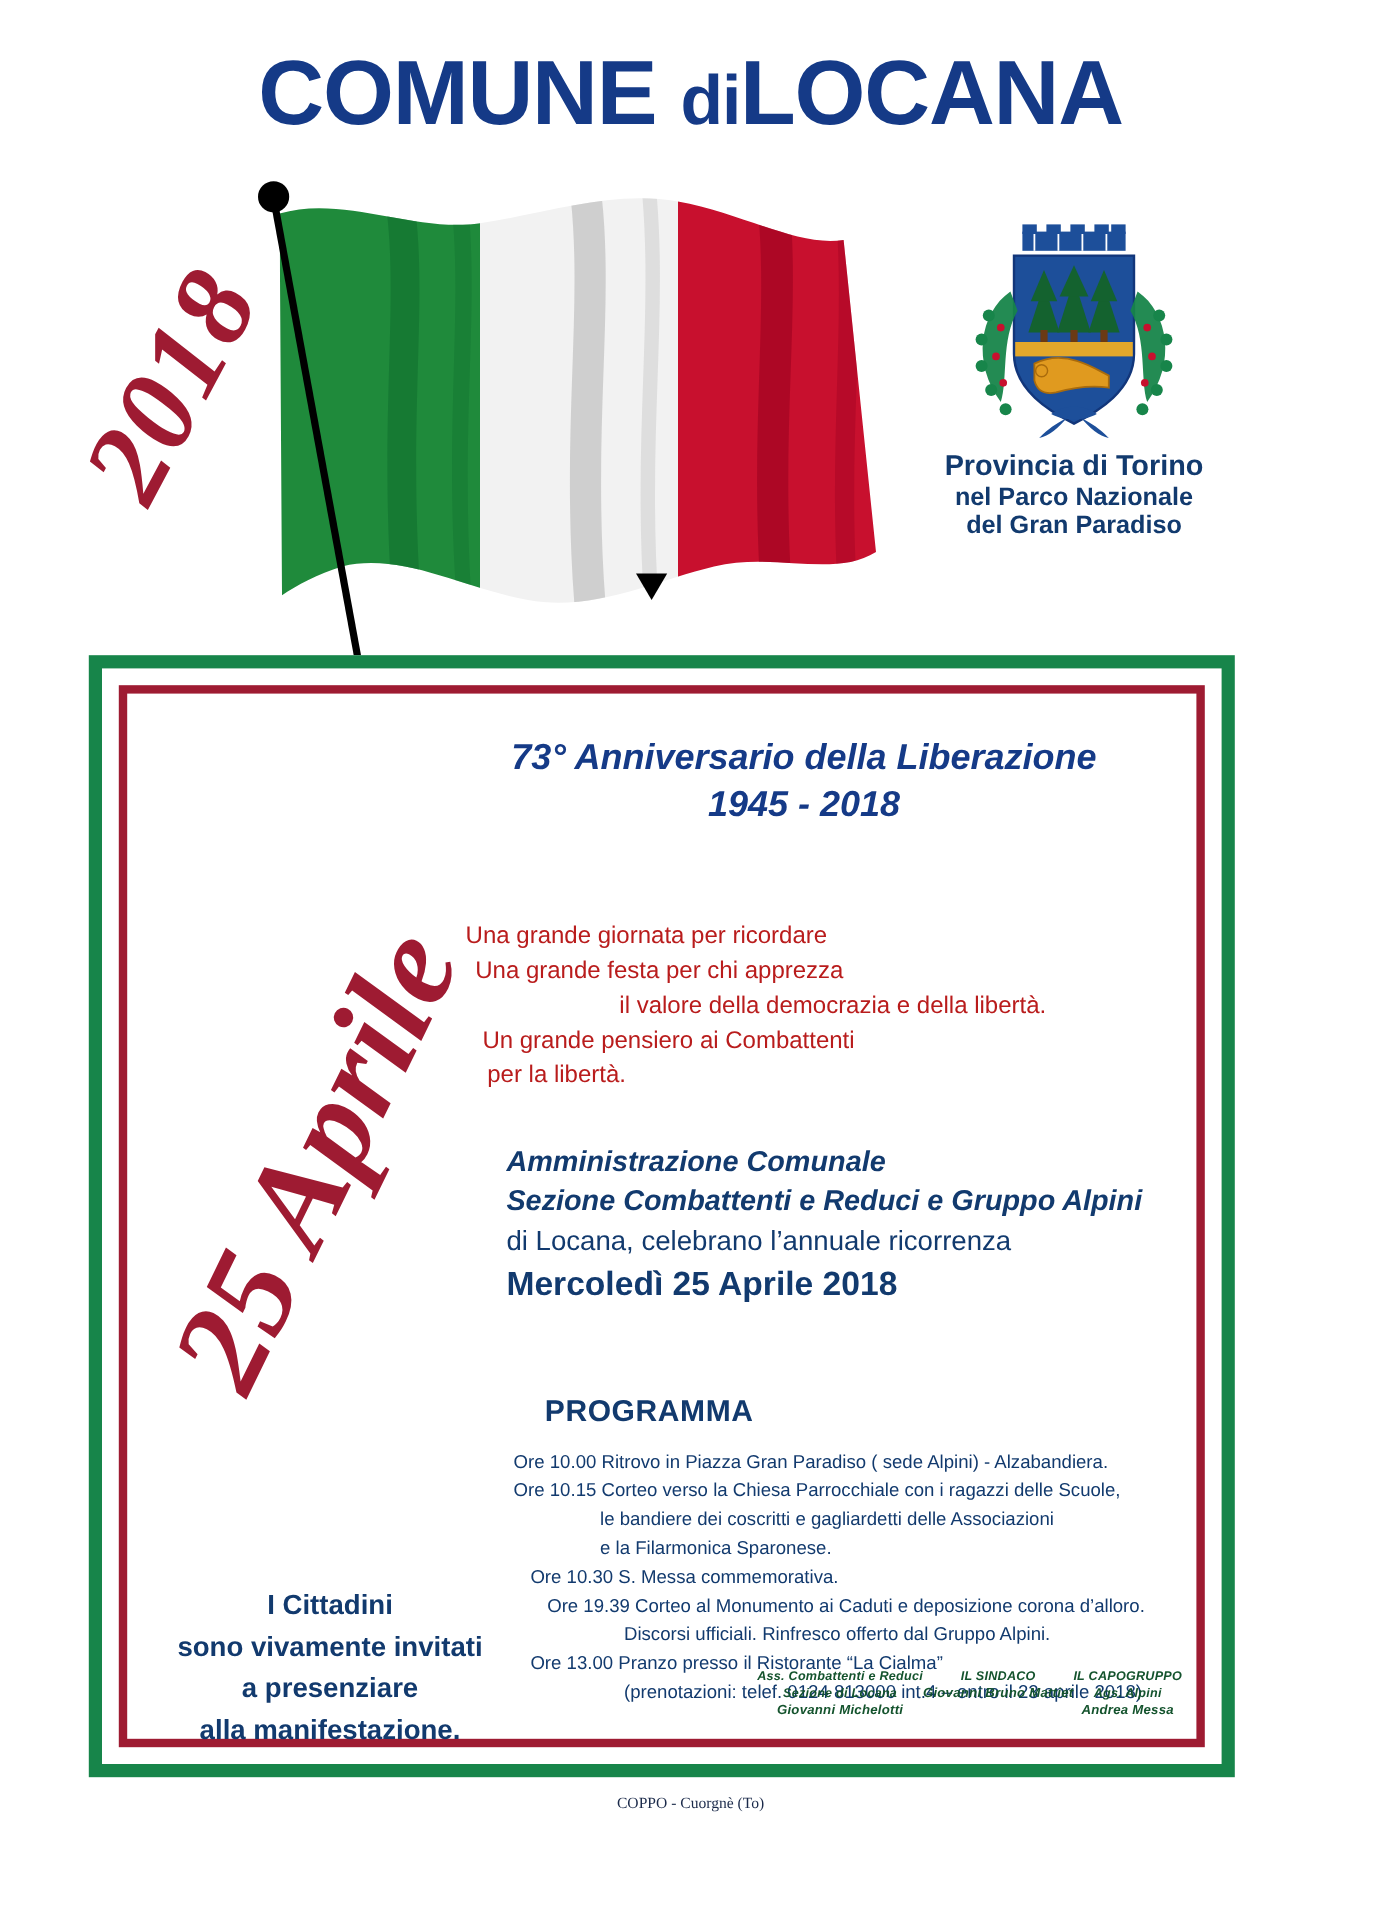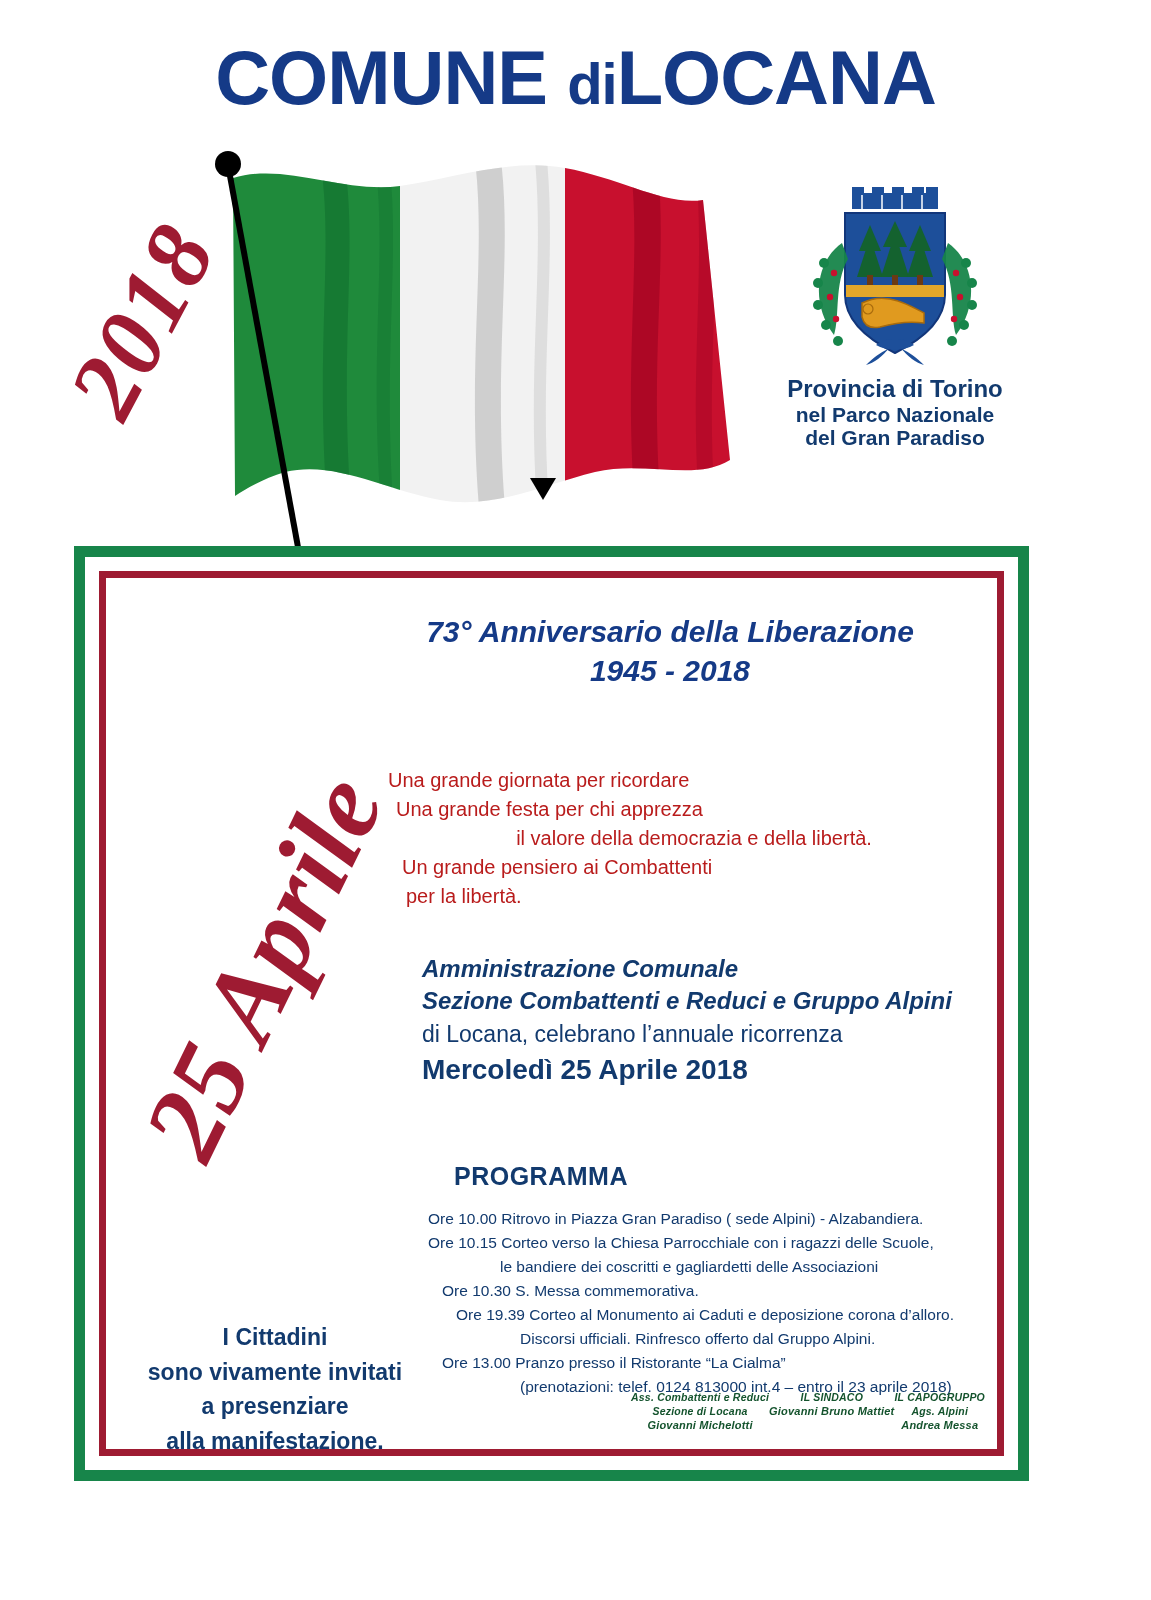--- a/index.html
+++ b/index.html
@@ -415,20 +415,21 @@
       <div class="a3">di Locana, celebrano l’annuale ricorrenza</div>
       <div class="a4">Mercoledì 25 Aprile 2018</div>
     </div>
 
     <div class="programma">PROGRAMMA</div>
 
     <div class="schedule">
       <div class="row ind1">Ore  10.00  Ritrovo in Piazza Gran Paradiso ( sede Alpini) - Alzabandiera.</div>
       <div class="row ind1">Ore  10.15 Corteo verso la Chiesa Parrocchiale  con i ragazzi delle Scuole,</div>
       <div class="row ind2">le bandiere dei coscritti e gagliardetti delle Associazioni</div>
+      <div class="row ind2">e la Filarmonica Sparonese.</div>
       <div class="row ind3">Ore  10.30   S. Messa commemorativa.</div>
       <div class="row ind4">Ore  19.39    Corteo al Monumento ai Caduti e deposizione corona d’alloro.</div>
       <div class="row ind5">Discorsi ufficiali. Rinfresco offerto dal Gruppo Alpini.</div>
       <div class="row ind3">Ore 13.00  Pranzo presso il Ristorante “La Cialma”</div>
       <div class="row ind5">(prenotazioni: telef. 0124 813000 int.4 – entro  il  23  aprile 2018)</div>
     </div>
   </div>
 
   <div class="invite">
     <div>I Cittadini</div>
@@ -448,14 +449,15 @@
       <div></div>
       <div class="name">Giovanni Bruno Mattiet</div>
     </div>
     <div class="sig">
       <div>IL CAPOGRUPPO</div>
       <div>Ags. Alpini</div>
       <div class="name">Andrea Messa</div>
     </div>
   </div>
 
+  <div class="footer">COPPO - Cuorgnè (To)</div>
 
 </div>
 
 </body></html>

